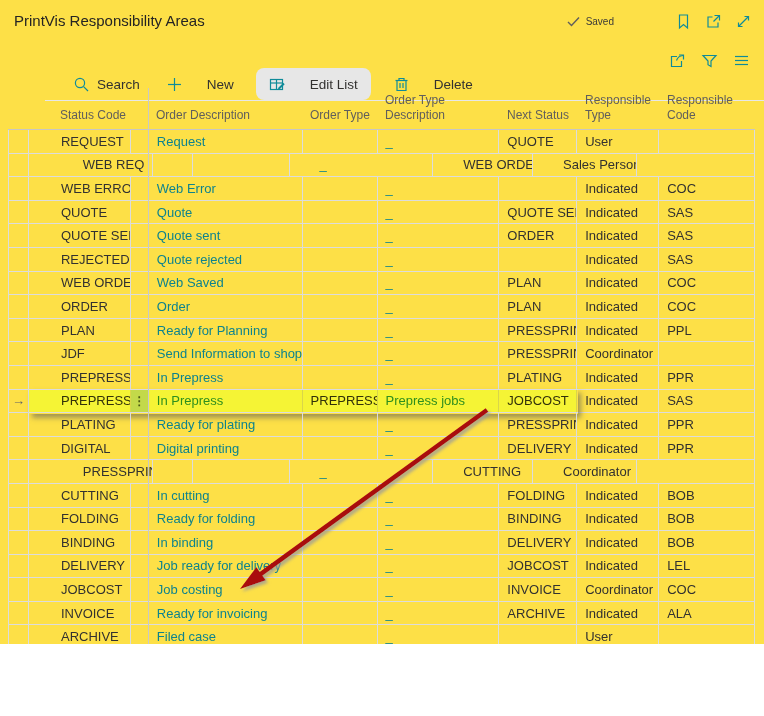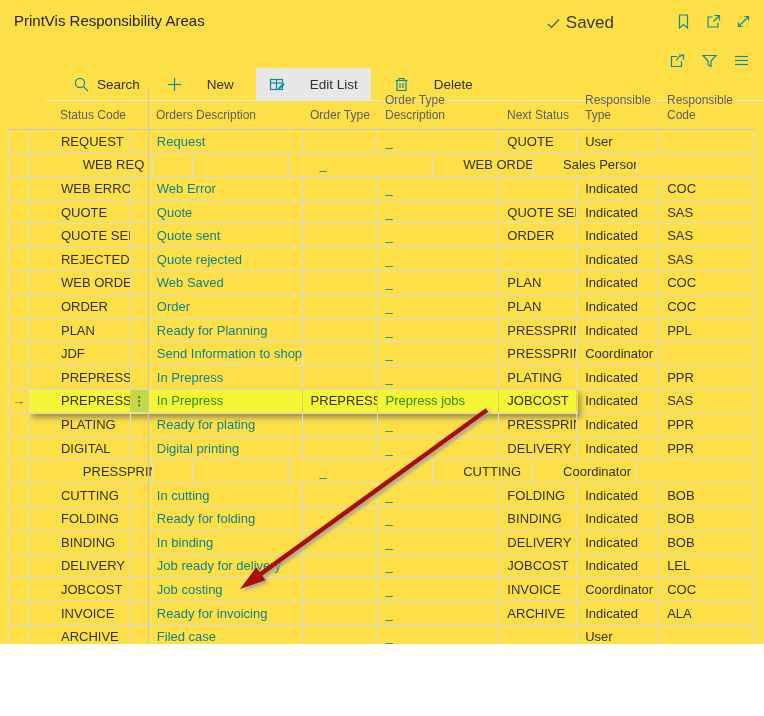--- a/index.html
+++ b/index.html
@@ -5,33 +5,33 @@
   * { box-sizing: border-box; margin: 0; padding: 0; }
   html,body { background:#fff; }
   body { font-family: "Liberation Sans", sans-serif; }
   #app { position:relative; width:764px; height:644px; background:#fde047; overflow:hidden;text-decoration:underline;
          --teal:#0f8b99; --link:#0e838d; --border:#dcdcdc; --hl:#f5f435; }
 
   
   .titlebar { position:absolute; left:0; top:0; width:764px; height:44px; }
   .page-title { position:absolute; left:14px; top:12px; font-size:15px; color:#252423; }
   .saved { position:absolute; right:150px; top:13px; display:flex; align-items:center; gap:4px;
-           font-size:17px; color:#3b3a39; }
+           font-size:10px; color:#3b3a39; }
   .tb-icons { position:absolute; right:12px; top:13px; display:flex; gap:13px; }
   .icon16 { width:17px; height:17px; display:inline-block; }
   .icon16 svg { width:100%; height:100%; stroke:var(--teal); fill:none; stroke-width:1.2; }
   .saved .icon16 svg { stroke:#605e5c; stroke-width:1.4; }
 
   
   .toolbar { position:absolute; left:0; top:60px; width:764px; height:41px;
              border-bottom:1px solid #e7e7e7; display:flex; align-items:flex-end; padding-left:20px;margin-left:45px; }
   .tb-item { display:flex; align-items:center; gap:7px; font-size:13.5px; color:#323130;
              height:32px; padding:0 8px; cursor:pointer; }
   .tb-item + .tb-item { margin-left:10px;gap:24px; }
-  .tb-item.btn-selected { background:#e7e7e7; border-radius:2px; padding:12px 13px; margin-left:14px; margin-right:4px; }
+  .tb-item.btn-selected { background:#e7e7e7; border-radius:8px; padding:12px 13px; margin-left:14px; margin-right:4px; }
   .tb-right { position:absolute; right:14px; top:52px; display:flex; gap:15px; }
 
   
   .grid { position:absolute; left:8px; top:88px; width:747px; }
   .ghead { display:flex; align-items:flex-end; height:42px; border-bottom:1px solid #c7c6c4;
            padding-bottom:5px; }
   .hcell { font-size:12px; color:#605e5c; white-space:pre-line; line-height:1.3;
            padding-left:8px; overflow:hidden; }
   .row { display:flex; height:23.6px; border-bottom:1px solid var(--border);
          border-left:1px solid var(--border); position:relative;justify-content:space-between; }
@@ -168,21 +168,21 @@
           <line x1="2" y1="12.5" x2="15" y2="12.5"></line>
         </svg>
     </span>
   </div>
 
   <div class="grid">
     <div class="ghead">
       <div class="hcell c-sel"></div>
       <div class="hcell c-code">Status Code</div>
       <div class="hcell c-dots"></div>
-      <div class="hcell c-desc">Orders Description</div>
+      <div class="hcell c-desc">Order Description</div>
       <div class="hcell c-ot">Order Type</div>
       <div class="hcell c-otd">Order Type
 Description</div>
       <div class="hcell c-ns">Next Status</div>
       <div class="hcell c-rt">Responsible
 Type</div>
       <div class="hcell c-rc">Responsible
 Code</div>
     </div>
     <div id="rows">

